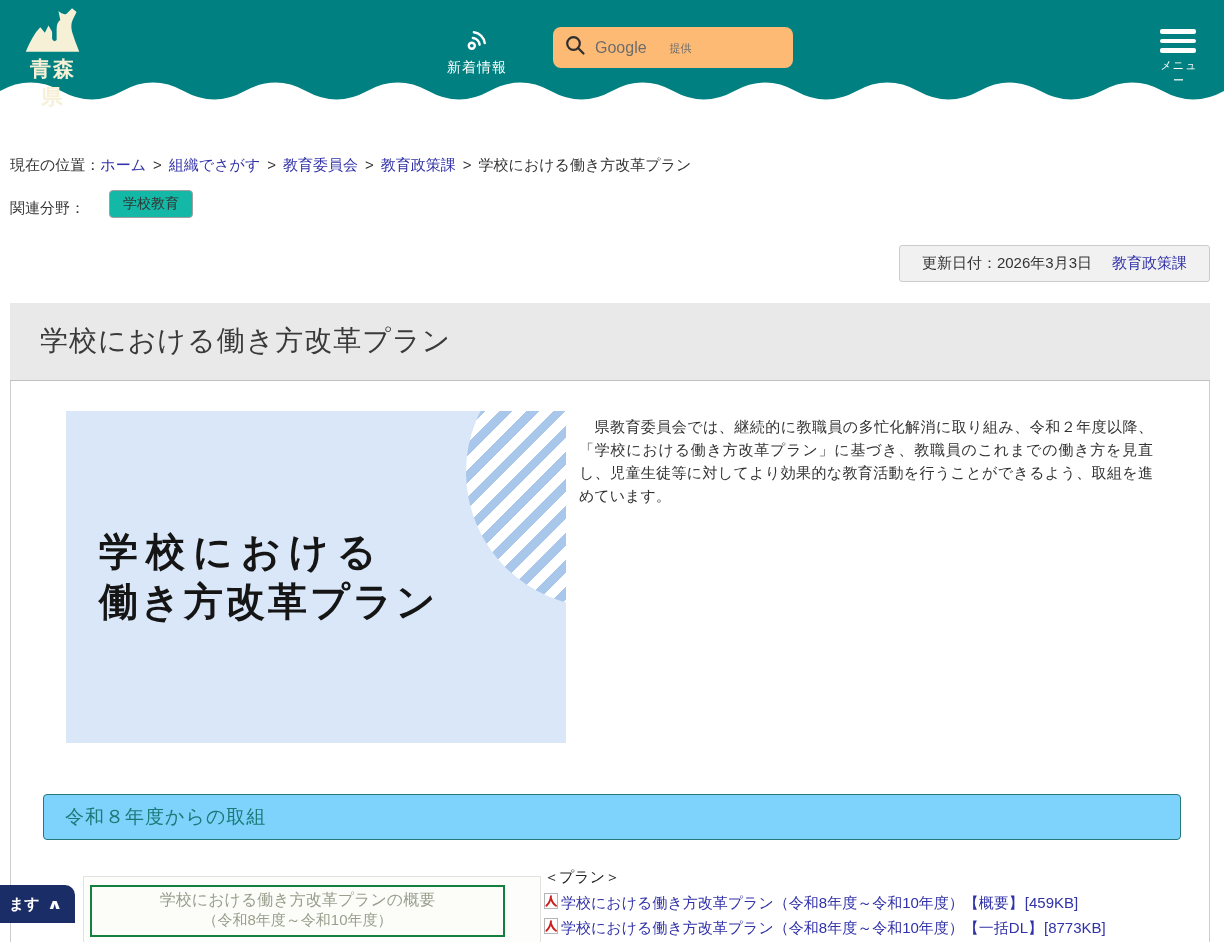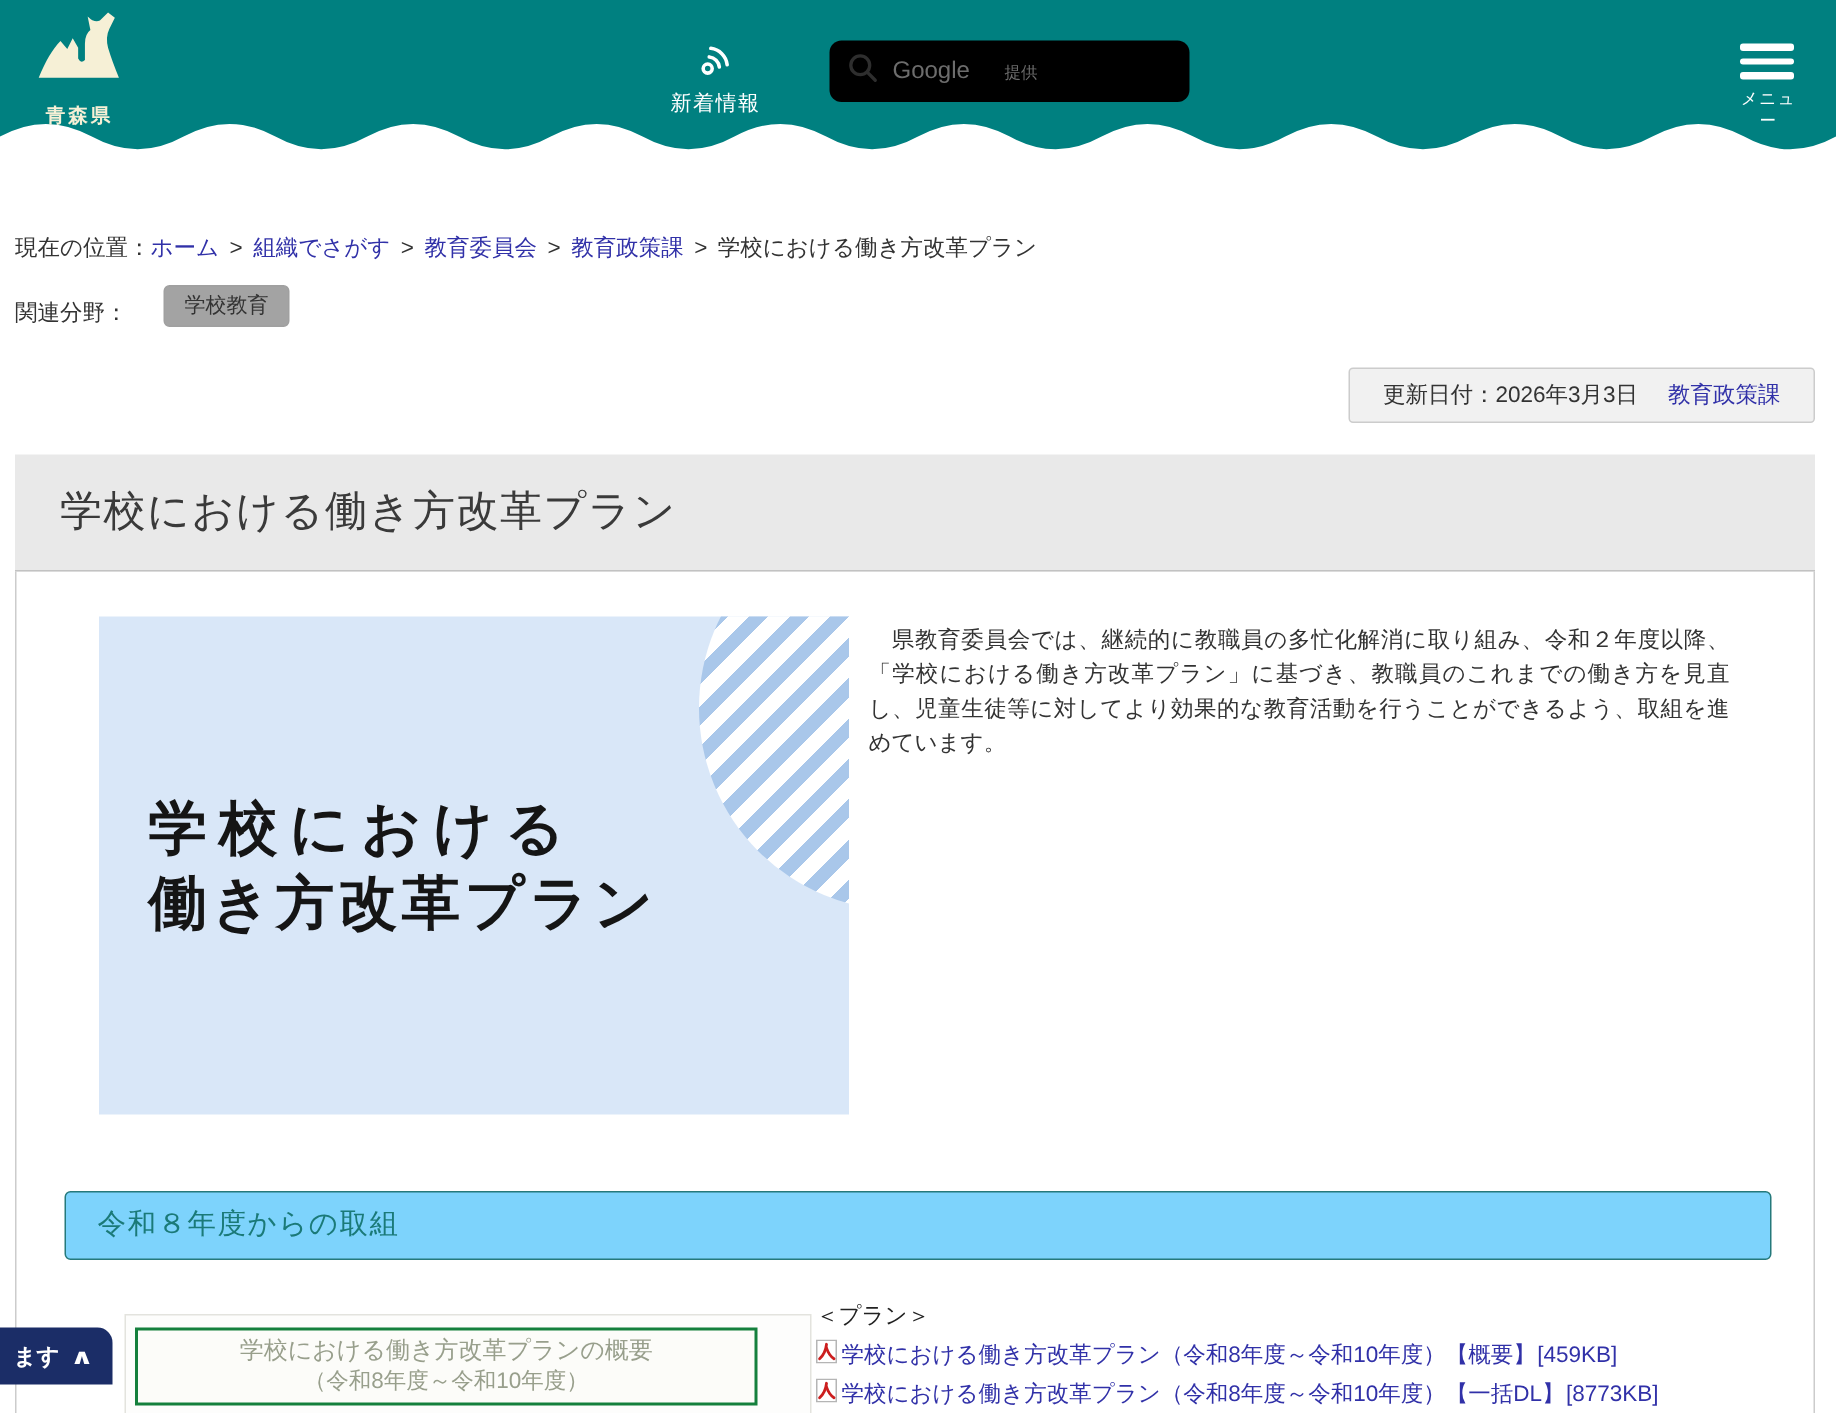--- a/index.html
+++ b/index.html
@@ -9,46 +9,46 @@
     font-family:"Liberation Sans","DejaVu Sans",sans-serif; color:#333;
   }
   a { text-decoration:none; }
 
   
   .header { position:relative; height:76px; background:#008080; }
   .header-wave { display:block; width:1224px; height:32px; }
 
   .logo { position:absolute; top:6px; left:20px; width:66px; text-align:center; color:#f6f0d6; cursor:pointer; }
   .logo svg { display:block; margin:0 auto; }
-  .logo-text { font-size:13px; font-weight:bold; letter-spacing:2px; margin-top:14px; }
+  .logo-text { font-size:21px; font-weight:bold; letter-spacing:2px; margin-top:1px; }
 
   .newinfo { position:absolute; top:26px; left:438px; width:78px; text-align:center; color:#fff; cursor:pointer; }
   .newinfo-label { font-size:14px; margin-top:2px; letter-spacing:1px; }
 
   .searchbox {
     position:absolute; top:27px; left:553px; width:240px; height:41px;
-    background:#000000; border-radius:8px; display:flex; align-items:center;
+    background:#fdba74; border-radius:8px; display:flex; align-items:center;
     padding:0 12px; gap:9px; cursor:text;
   }
   .search-brand { color:#6d6d6d; font-size:16px; }
   .search-provided { color:#6d6d6d; font-size:11px; margin-left:14px; padding-top:2px; }
 
   .menu { position:absolute; top:29px; right:26px; width:38px; text-align:center; color:#fff; cursor:pointer; }
   .menu-bars span { display:block; width:36px; height:4.5px; background:#fff; border-radius:2px; margin-bottom:5px; }
   .menu-label { font-size:11px; letter-spacing:1px; }
 
   
   .breadcrumb { margin:48px 0 0 10px; font-size:15px; color:#333; }
   .breadcrumb a { color:#3131a8; }
   .bc-sep { margin:0 7px; color:#333; }
 
   .related { margin:15px 0 0 10px; font-size:15px; display:flex; align-items:flex-end; }
   .related-tag {
     margin-left:24px; border:1px solid #a0a0a0; border-radius:4px;
-    padding:4px 13px; font-size:14px; color:#333; background:#a3a3a3; cursor:pointer;
+    padding:4px 13px; font-size:14px; color:#333; background:#14b8a6; cursor:pointer;
   }
 
   .update-row { display:flex; justify-content:flex-end; margin:27px 14px 0 0; }
   .update-box {
     background:#f1f1f1; border:1px solid #ccc; border-radius:3px;
     padding:8px 22px; font-size:15px; display:flex; gap:20px; align-items:center;
   }
   .update-box a { color:#3131a8; }
 
   

